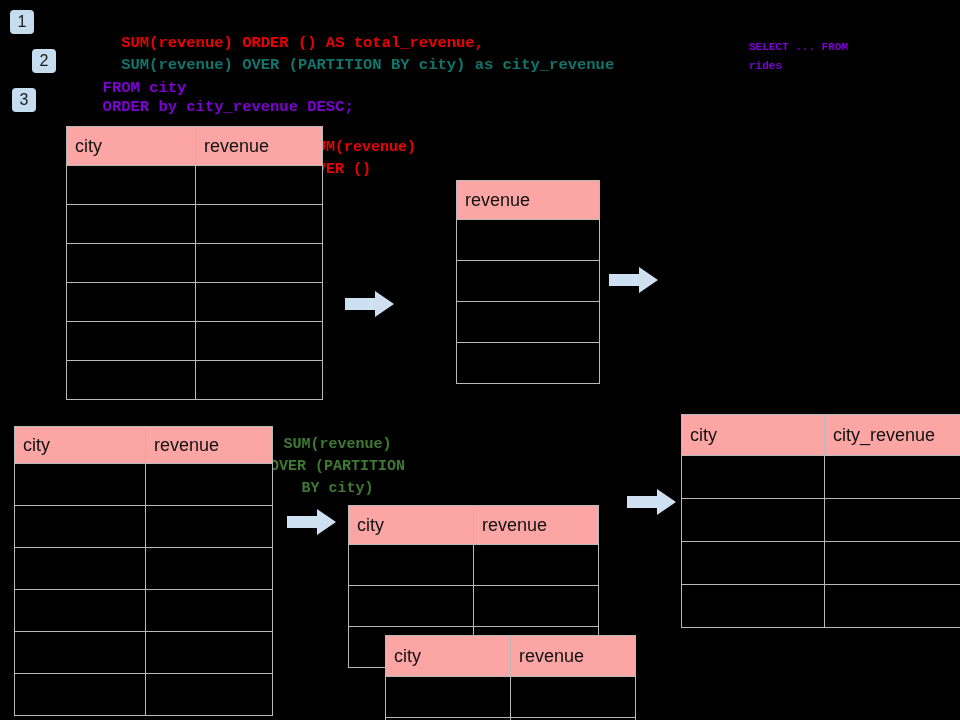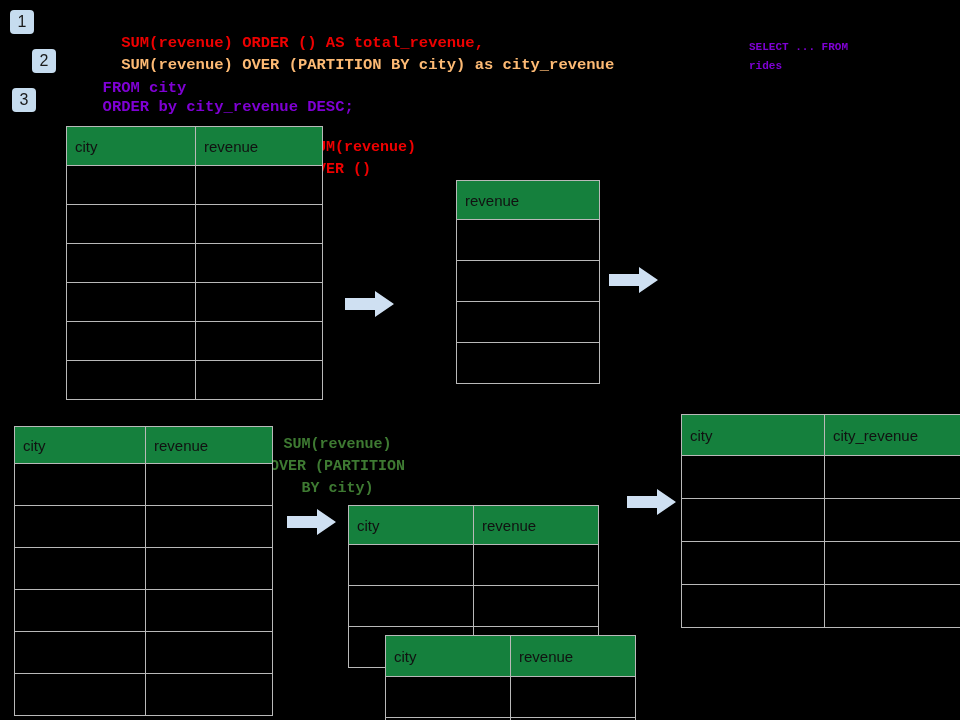--- a/index.html
+++ b/index.html
@@ -35,21 +35,21 @@
     position: absolute;
     font-family: "Liberation Mono", monospace;
     font-size: 15.5px;
     line-height: 21.5px;
     white-space: pre;
     font-weight: bold;
     letter-spacing: 0px;
   }
   .code-purple { color: #7f00d4; }
   .code-red    { color: #ee0000; }
-  .code-green  { color: #fdba74; }
+  .code-green  { color: #0f766e; }
 
   .side-note {
     position: absolute;
     font-family: "Liberation Mono", monospace;
     font-size: 11px;
     line-height: 19px;
     font-weight: bold;
     white-space: pre;
     color: #7f00d4;
   }
@@ -73,24 +73,24 @@
     background: #000000;
     border: 1px solid #b9b9b9;
   }
   .tbl td {
     border: 1px solid #b9b9b9;
     padding: 0;
     background: #000000;
   }
   .tbl th {
     border: 1px solid #b9b9b9;
-    background: #15803d;
+    background: #fca5a5;
     color: #111111;
     font-family: "Liberation Sans", sans-serif;
-    font-size: 15px;
+    font-size: 18px;
     font-weight: normal;
     text-align: left;
     padding: 0 0 0 8px;
   }
 
   
   .arrow {
     position: absolute;
   }
 </style>

